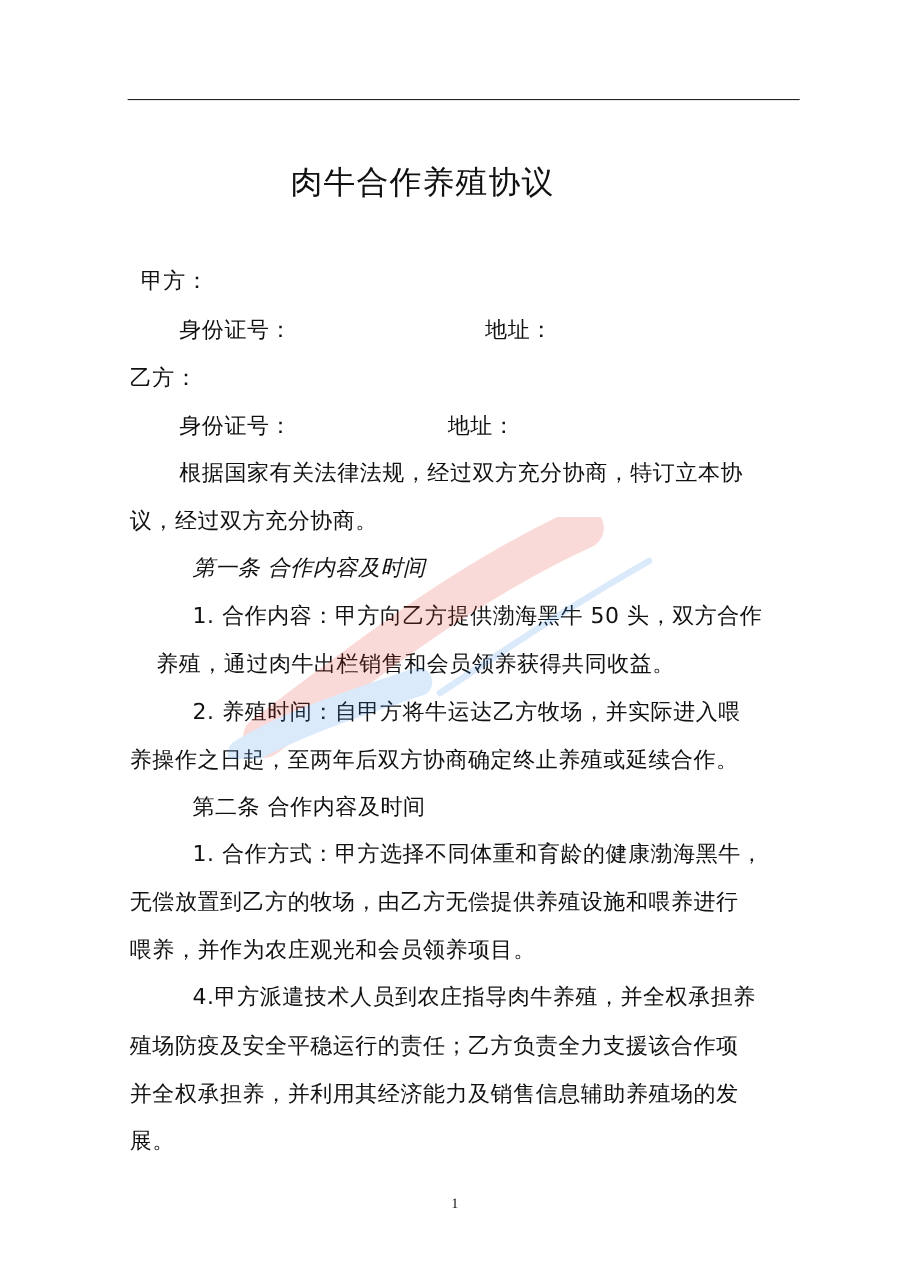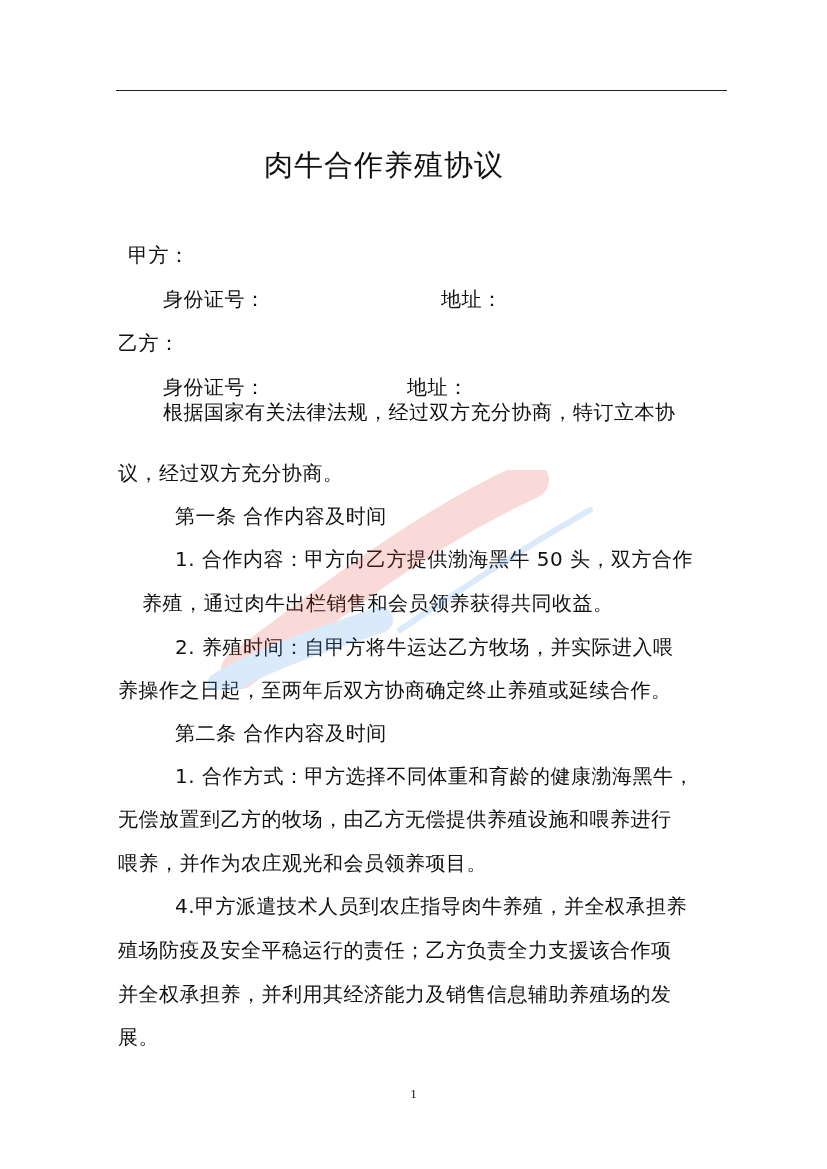--- a/index.html
+++ b/index.html
@@ -23,24 +23,24 @@
 
 <div class="title">肉牛合作养殖协议</div>
 
 <div class="line" style="left:128px; top:242px;">甲方：</div>
 <div class="line" style="left:163px; top:286px;">身份证号：</div>
 <div class="line" style="left:441px; top:286px;">地址：</div>
 <div class="line" style="left:118px; top:330px;">乙方：</div>
 <div class="line" style="left:163px; top:374px;">身份证号：</div>
 <div class="line" style="left:407px; top:374px;">地址：</div>
 
-<div class="line" style="left:163px; top:399px;">根据国家有关法律法规，经过双方充分协商，特订立本协</div>
+<div class="line" style="left:163px; top:416px;">根据国家有关法律法规，经过双方充分协商，特订立本协</div>
 <div class="line" style="left:118px; top:460px;">议，经过双方充分协商。</div>
 
-<div class="line" style="left:175px; top:503px;">第一条  合作内容及时间</div>
+<div class="line" style="left:175px; top:503px;font-style:italic;">第一条  合作内容及时间</div>
 <div class="line" style="left:175px; top:546px;">1. 合作内容：甲方向乙方提供渤海黑牛 50 头，双方合作</div>
 <div class="line" style="left:118px; top:590px;margin-left:24px;">养殖，通过肉牛出栏销售和会员领养获得共同收益。</div>
 <div class="line" style="left:175px; top:634px;">2.   养殖时间：自甲方将牛运达乙方牧场，并实际进入喂</div>
 <div class="line" style="left:118px; top:677px;">养操作之日起，至两年后双方协商确定终止养殖或延续合作。</div>
 
 <div class="line" style="left:175px; top:720px;">第二条  合作内容及时间</div>
 <div class="line" style="left:175px; top:763px;">1. 合作方式：甲方选择不同体重和育龄的健康渤海黑牛，</div>
 <div class="line" style="left:118px; top:806px;">无偿放置到乙方的牧场，由乙方无偿提供养殖设施和喂养进行</div>
 <div class="line" style="left:118px; top:850px;">喂养，并作为农庄观光和会员领养项目。</div>
 <div class="line" style="left:175px; top:893px;">4.甲方派遣技术人员到农庄指导肉牛养殖，并全权承担养</div>

